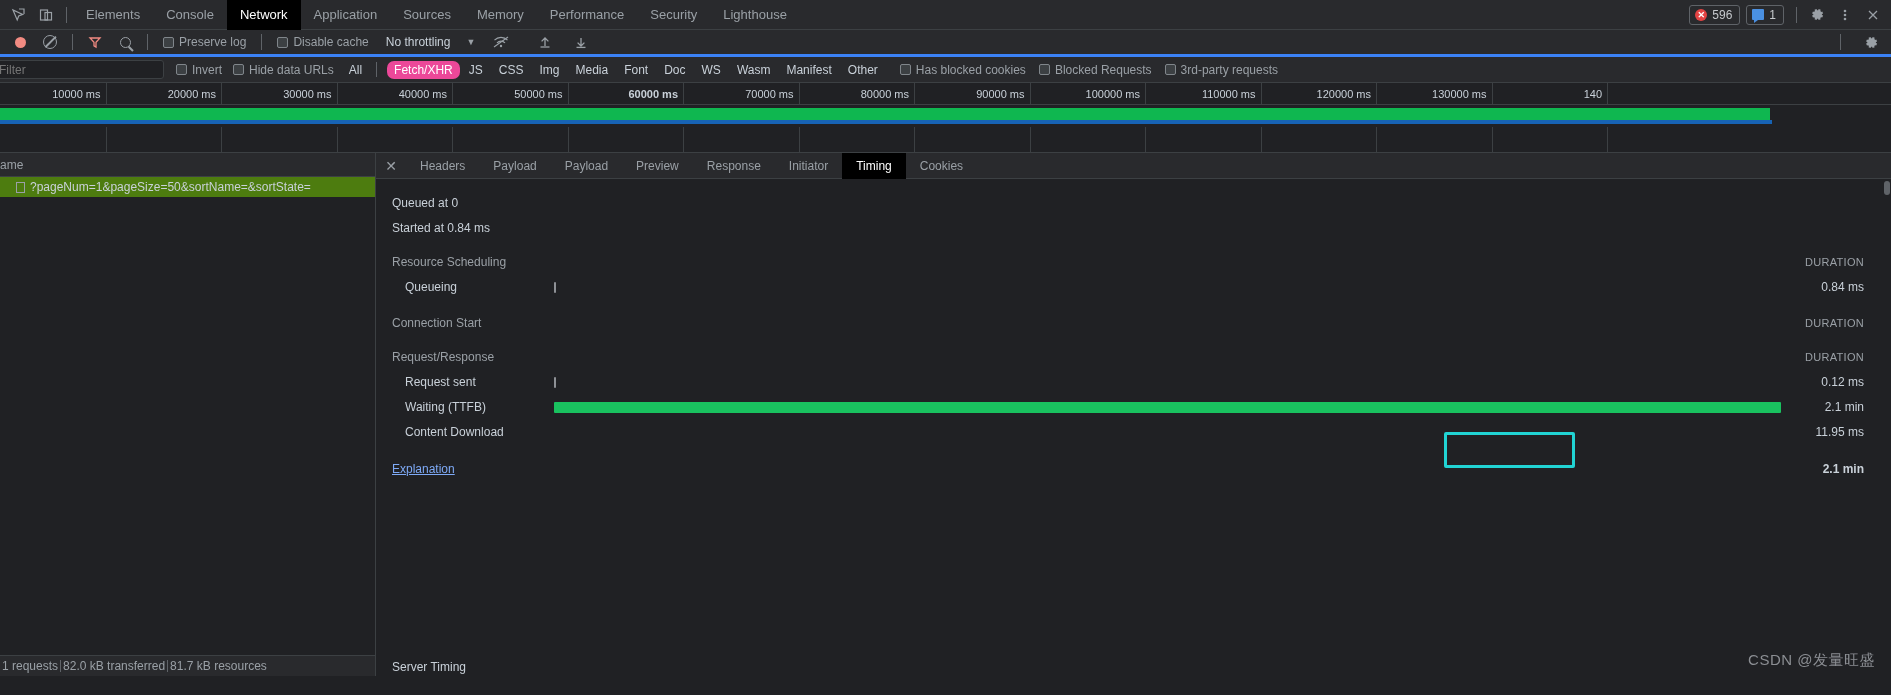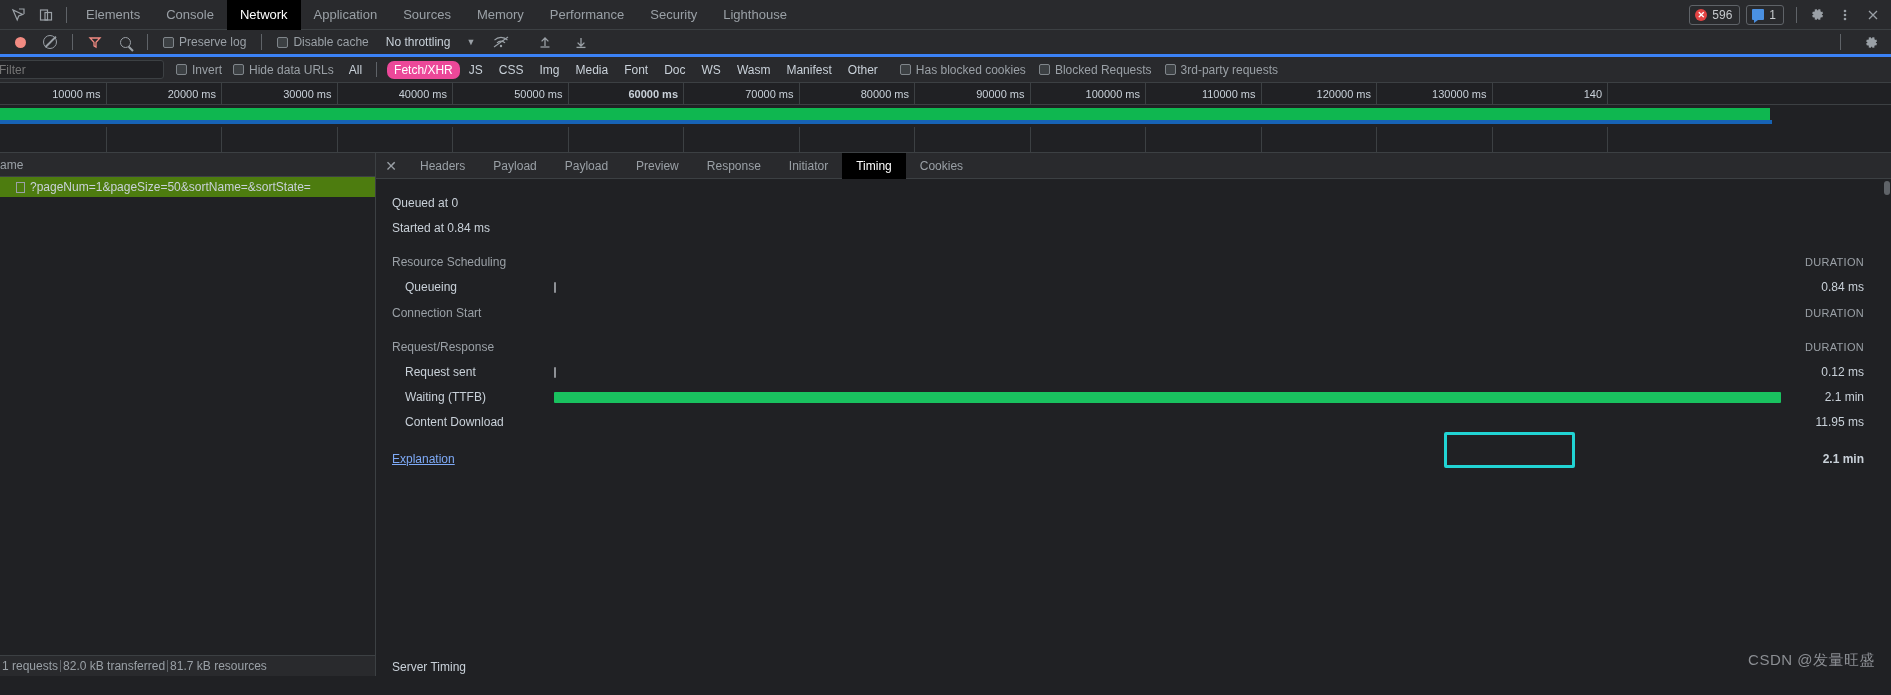--- a/index.html
+++ b/index.html
@@ -413,21 +413,21 @@
           <span class="tdur">DURATION</span>
         </div>
         <div class="tline">
           <span class="tlabel indent">Queueing</span>
           <span class="tbarwrap">
               <span class="tbar thin" style="left:0px"></span>
             </span>
           <span class="tval">0.84 ms</span>
         </div>
 
-        <div class="tline" style="margin-top:1px">
+        <div class="tline" style="margin-top:11px">
           <span class="tlabel tsection">Connection Start</span>
           <span class="tdur">DURATION</span>
         </div>
 
         <div class="tline" style="margin-top:9px">
           <span class="tlabel tsection">Request/Response</span>
           <span class="tdur">DURATION</span>
         </div>
         <div class="tline">
           <span class="tlabel indent">Request sent</span>

